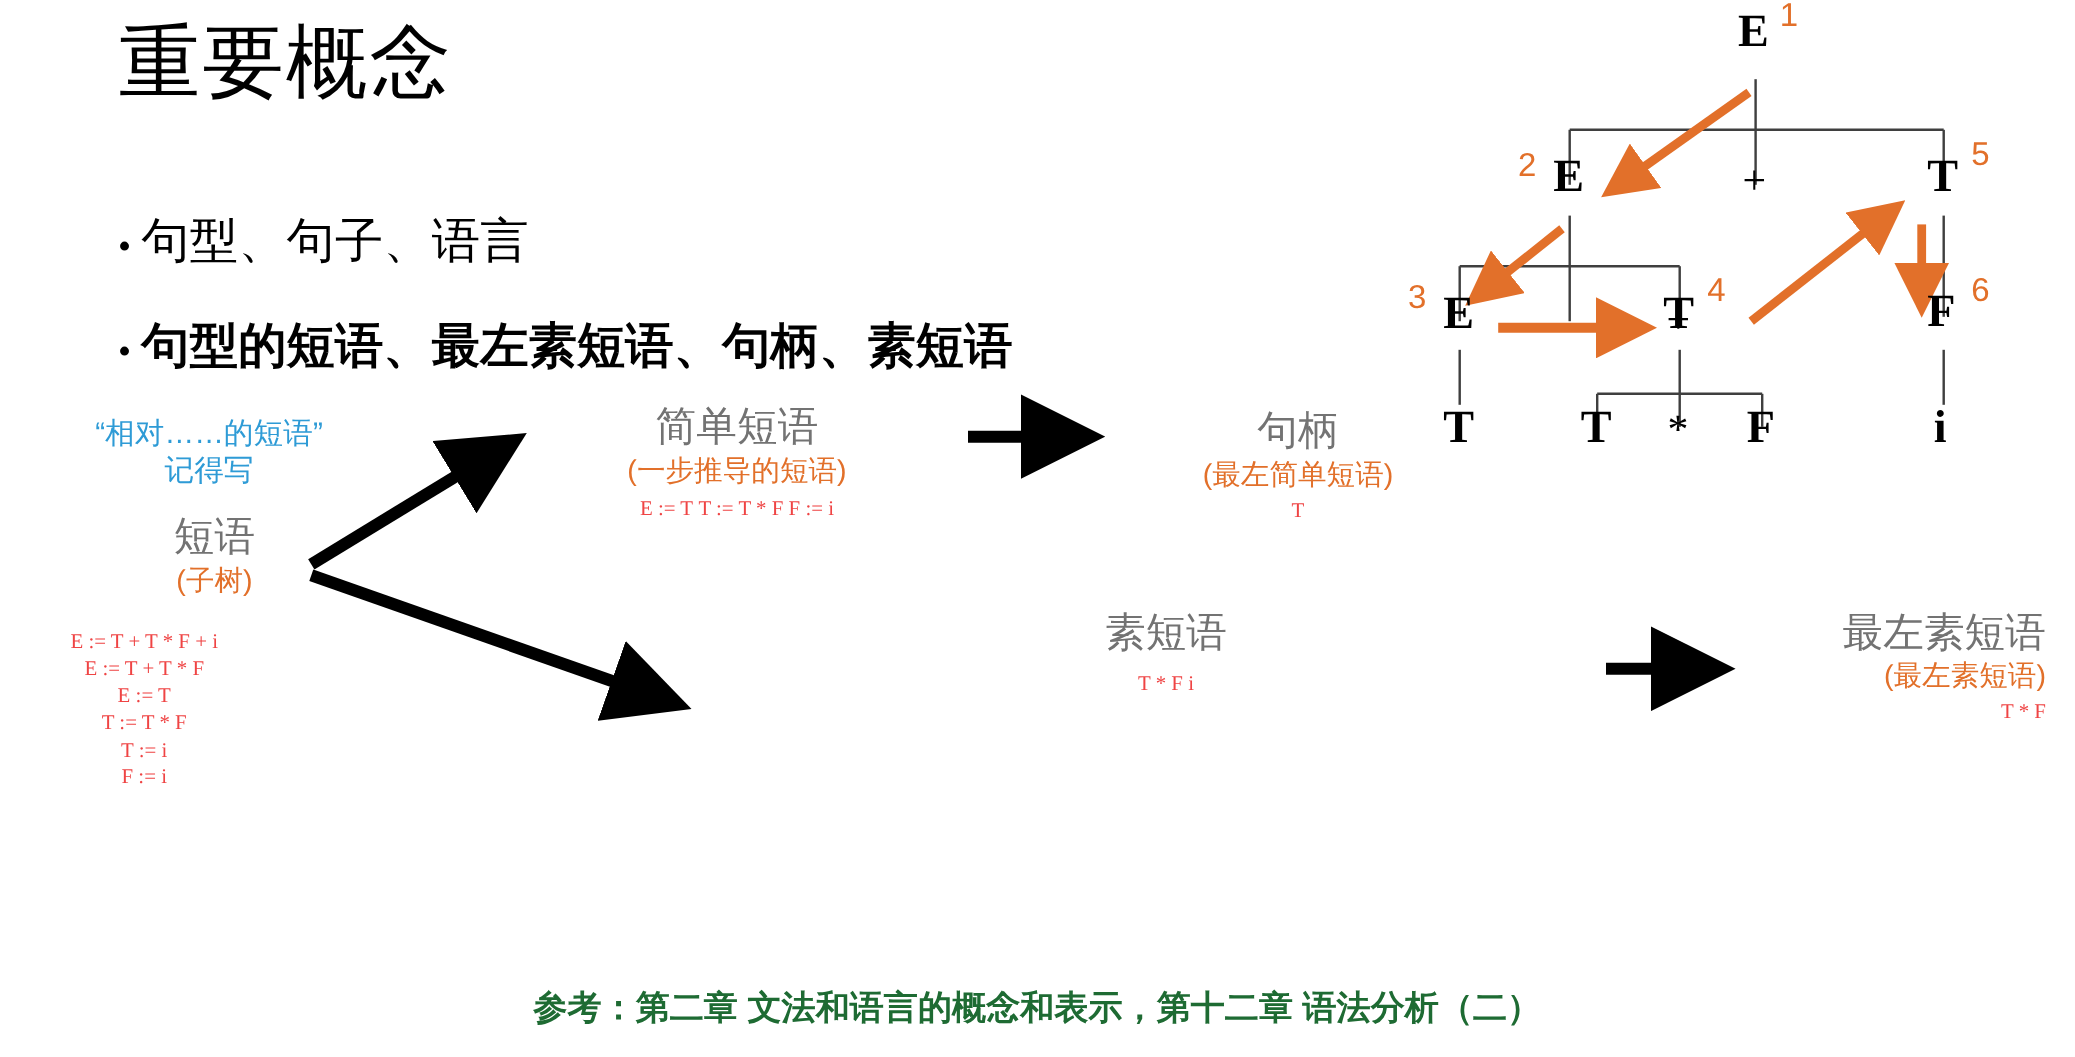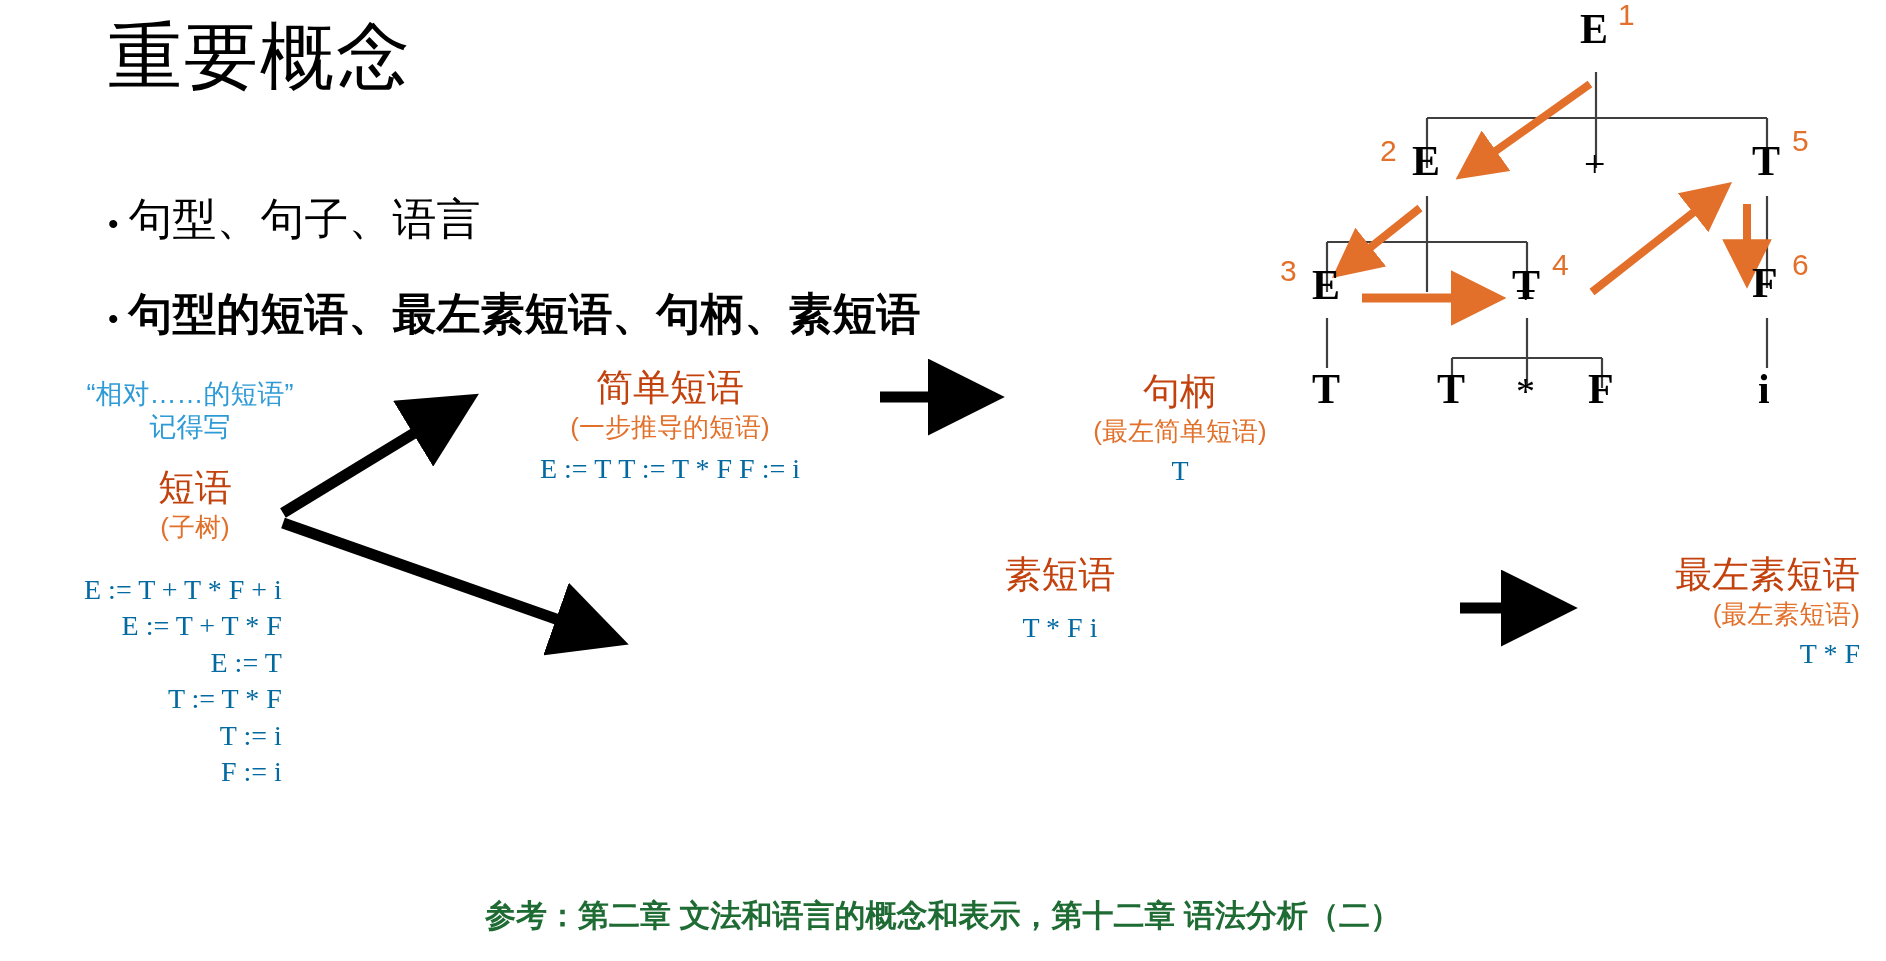--- a/index.html
+++ b/index.html
@@ -66,40 +66,40 @@
 
   
   #node-phrase {
     left: 60px;
     top: 468px;
     width: 270px;
     text-align: center;
   }
   .node-title {
     font-size: 37px;
-    color: #c2410c;
+    color: #737373;
     line-height: 1.1;
   }
   .node-sub {
     font-size: 26px;
     color: #E2702A;
     line-height: 1.25;
     margin-top: 2px;
   }
   .serif-list {
     font-family: "Liberation Serif", serif;
-    font-size: 28px;
+    font-size: 19px;
     line-height: 1.30;
-    color: #0369a1;
+    color: #ef4444;
   }
 
   #phrase-derivations {
-    left: 84px;
+    left: 64px;
     top: 572px;
-    text-align: right;
+    text-align: center;
   }
 
   
   #node-simple {
     left: 500px;
     top: 368px;
     width: 340px;
     text-align: center;
   }
   #simple-list {

